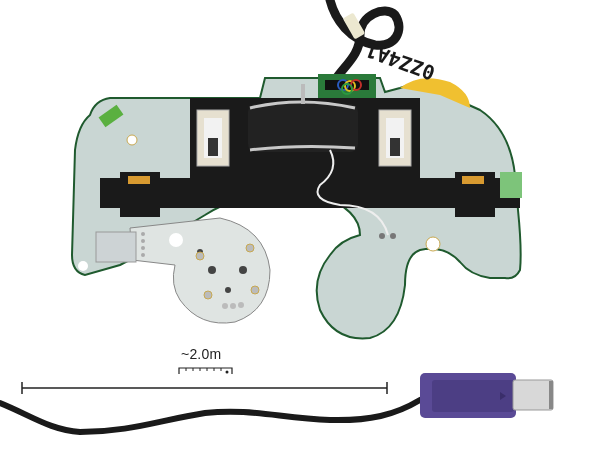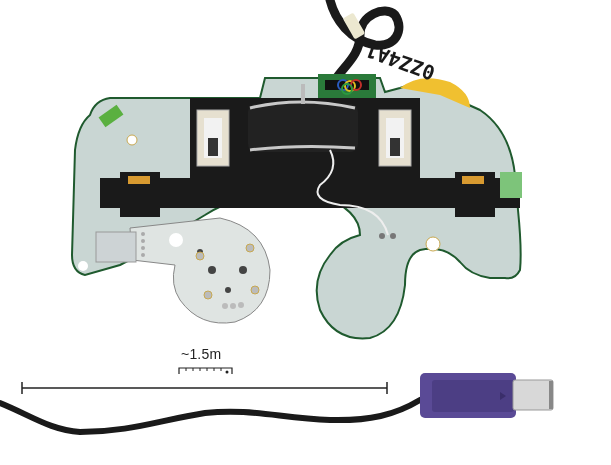--- a/index.html
+++ b/index.html
@@ -110,14 +110,14 @@
   <g>
     <rect x="420" y="373" width="96" height="45" rx="5" fill="#5a4a96"></rect>
     <rect x="432" y="380" width="82" height="32" rx="3" fill="#4c3e84"></rect>
     <polygon points="500,392 500,400 506,396" fill="#3a2e6a"></polygon>
     <rect x="513" y="380" width="40" height="30" rx="2" fill="#d8d8d8" stroke="#999"></rect>
     <rect x="549" y="381" width="4" height="28" fill="#888"></rect>
   </g>
 </svg>
 
 <div class="engraving">0ZZ4A1</div>
-<div class="scale-label">~1.5m</div>
+<div class="scale-label">~2.0m</div>
 </div>
 
 </body></html>

